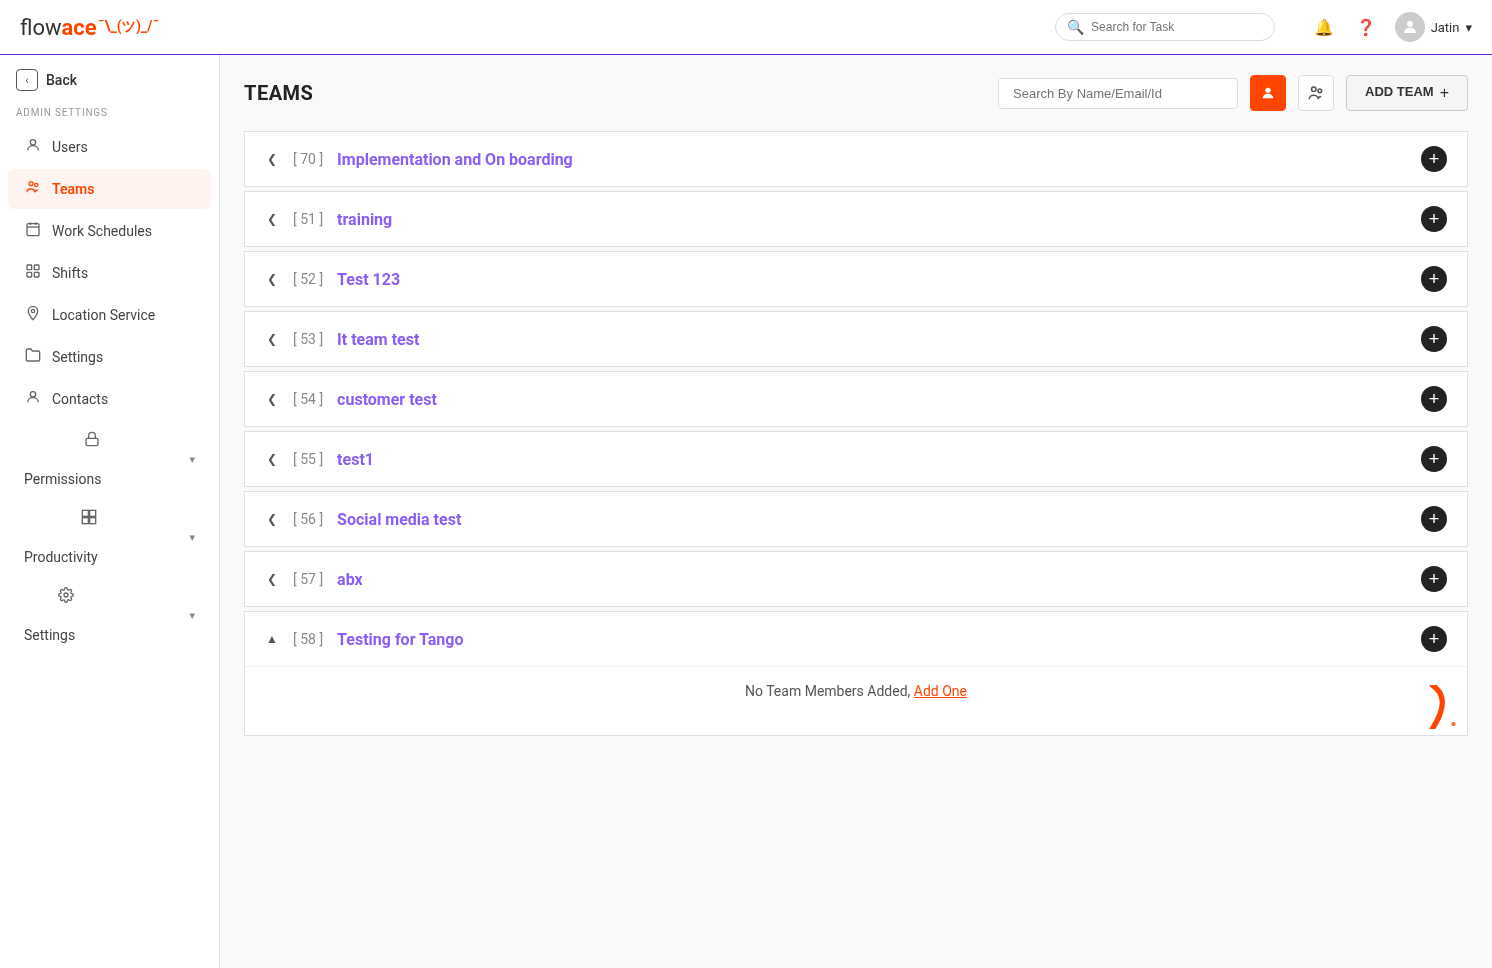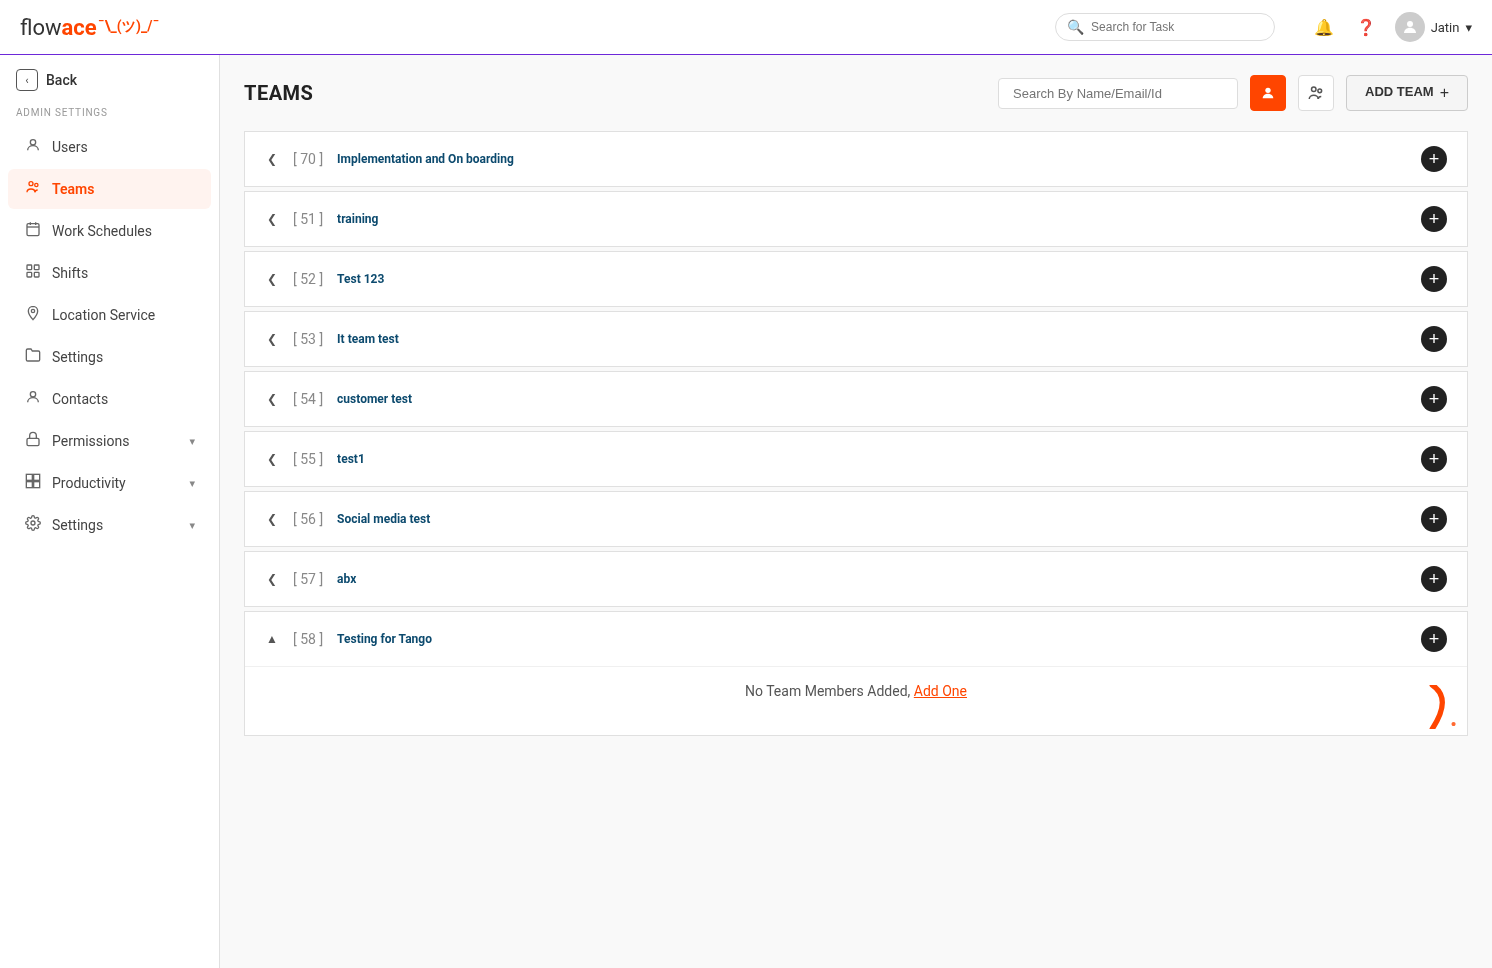--- a/index.html
+++ b/index.html
@@ -107,21 +107,21 @@
       border-radius: 6px;
       margin: 1px 8px;
     }
     .sidebar-item.active { background: #fff3ef; color: #ff4500; font-weight: 600; }
     .sidebar-item .item-icon { width: 18px; text-align: center; font-size: 15px; }
     .sidebar-item-with-chevron {
       display: flex;
       align-items: center;
       justify-content: space-between;
     }
-    .sidebar-item-with-chevron .left { display: flex; align-items: center; gap: 10px; }
+    .sidebar-item-with-chevron .left { display: flex; align-items: flex-end; gap: 20px; flex-direction: column; }
     .chevron-down { font-size: 11px; color: #888; }
 
     
     .content {
       flex: 1;
       overflow-y: auto;
       padding: 20px 24px;
       background: #f9f9f9;
     }
 
@@ -193,21 +193,21 @@
       padding: 14px 20px;
       cursor: pointer;
     }
     .team-row-left {
       display: flex;
       align-items: center;
       gap: 14px;
     }
     .team-chevron { font-size: 12px; color: #555; width: 14px; text-align: center; }
     .team-id { font-size: 14px; color: #888; }
-    .team-name { font-size: 12px; font-weight: 700; color: #0c4a6e; }
+    .team-name { font-size: 16px; font-weight: 700; color: #8b5cf6; }
     .add-member-btn {
       width: 26px; height: 26px;
       border-radius: 50%;
       background: #222;
       color: #fff;
       display: flex; align-items: center; justify-content: center;
       font-size: 18px;
       cursor: pointer;
       border: none;
       line-height: 1;

